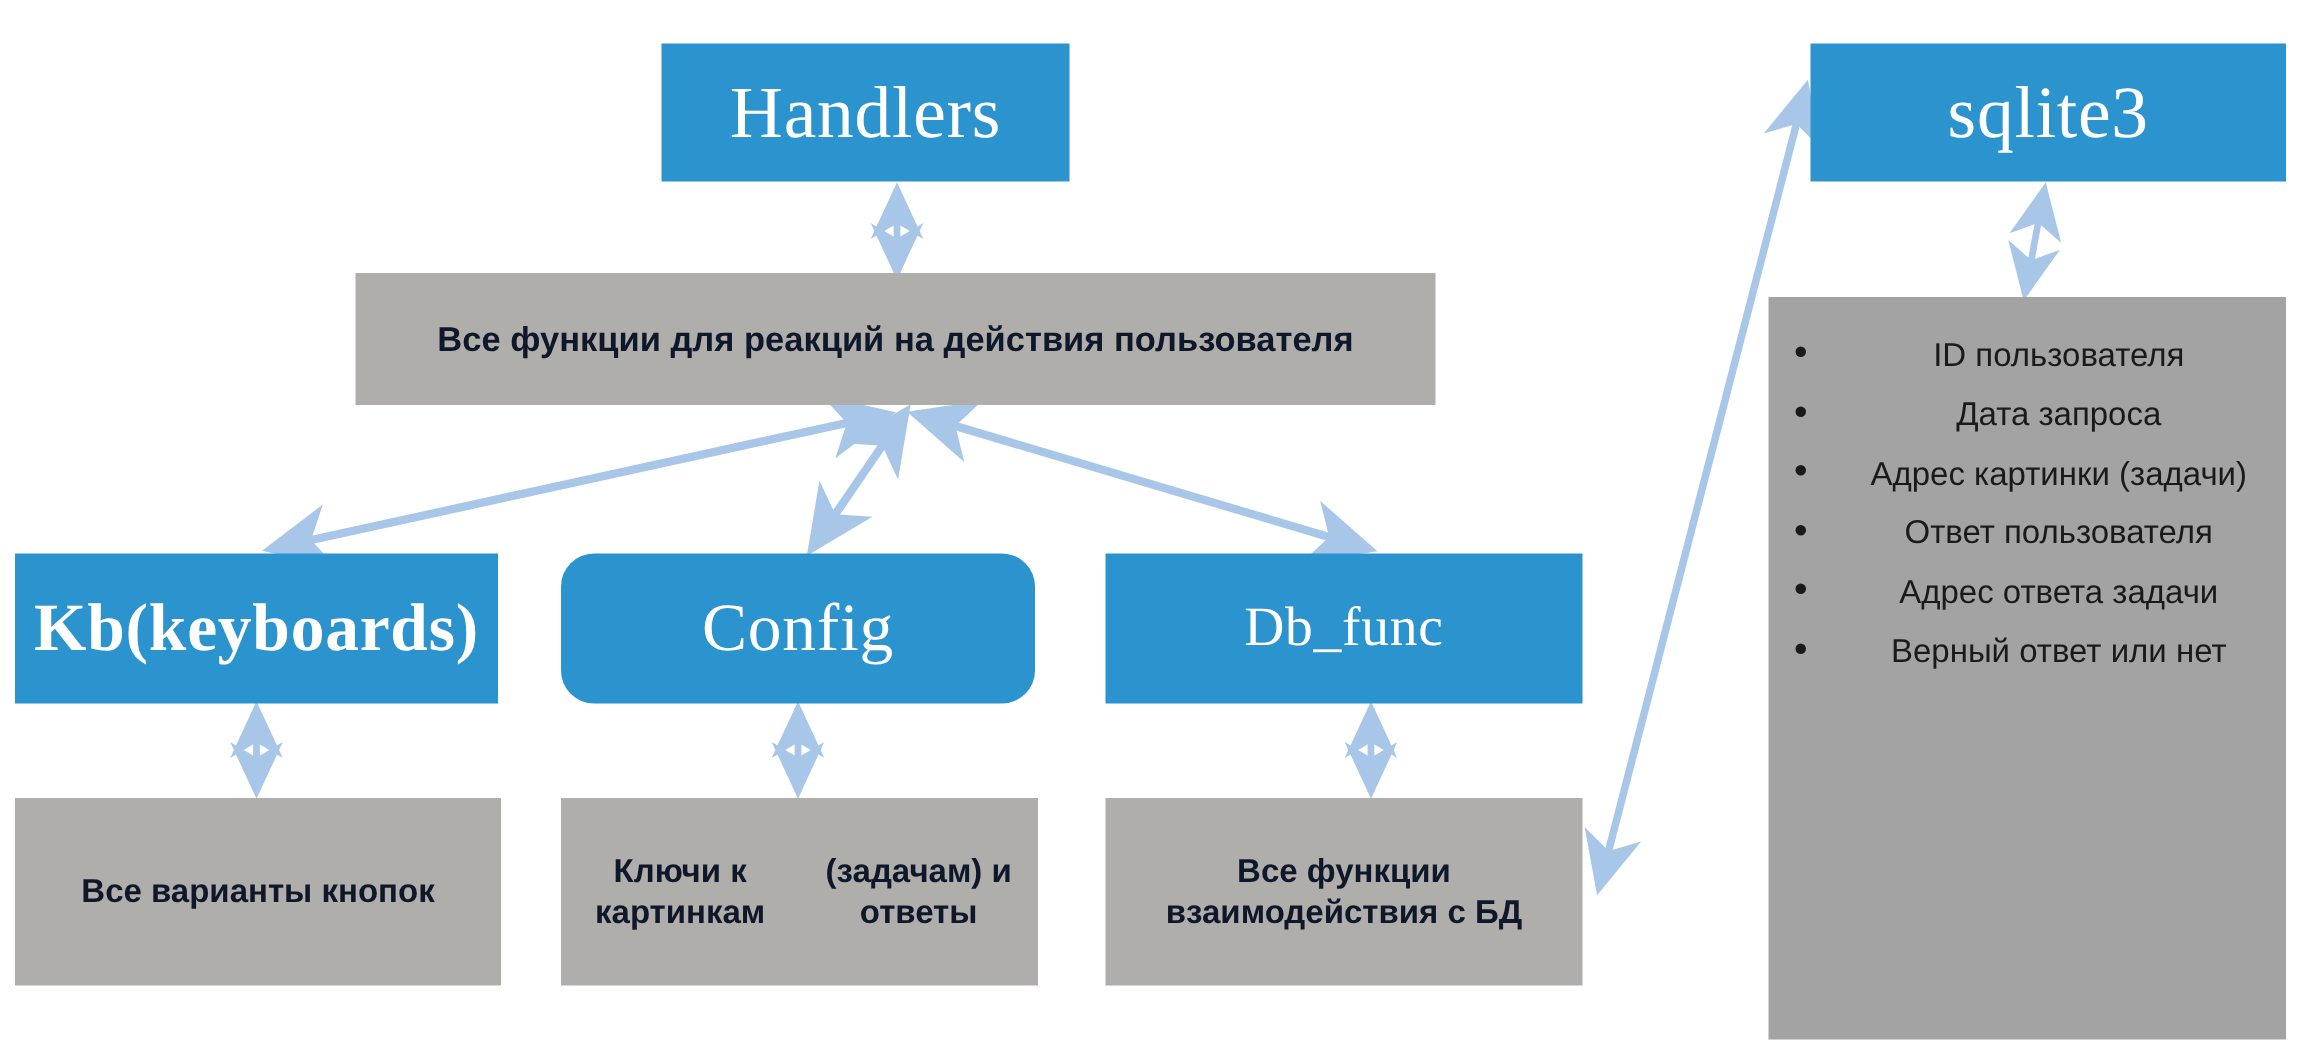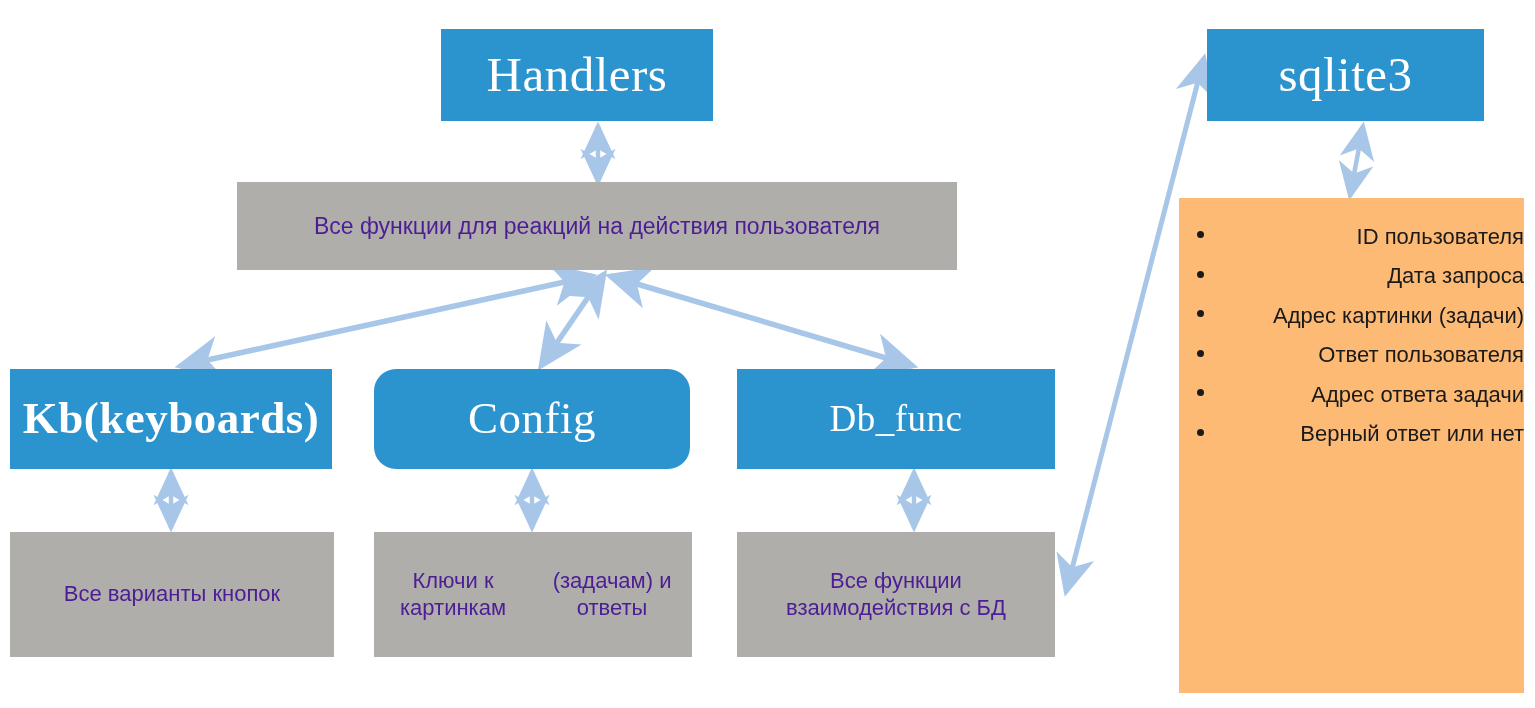--- a/index.html
+++ b/index.html
@@ -29,30 +29,30 @@
   .blue-box {
     background: #2b93cd;
     color: #ffffff;
     font-family: "Liberation Serif", serif;
     font-weight: 400;
     line-height: 1.05;
     letter-spacing: 0.5px;
   }
   .gray-box {
     background: #b0aeab;
-    color: #4c1d95;
+    color: #0f172a;
     font-family: "Liberation Sans", sans-serif;
-    font-weight: 400;
+    font-weight: 700;
     line-height: 1.22;
   }
   .gray-list {
-    background: #fdba74;
+    background: #a3a3a3;
     color: #1a1a1a;
     display: block;
-    text-align: right;
+    text-align: center;
     font-family: "Liberation Sans", sans-serif;
     font-weight: 400;
   }
   .gray-list ul {
     list-style: none;
     margin: 0;
     padding: 0;
   }
   .gray-list li {
     position: relative;
@@ -128,21 +128,21 @@
   <div class="node gray-box" style="left:374px; top:532px; width:318px; height:125px; font-size:22px; flex-direction:row;">
     <span>Ключи к картинкам</span>
     <span>(задачам) и ответы</span>
   </div>
 
   <div class="node gray-box" style="left:737px; top:532px; width:318px; height:125px; font-size:22px; flex-direction:column;">
     <span>Все функции</span>
     <span>взаимодействия с БД</span>
   </div>
 
-  <div class="node blue-box" style="left:1207px; top:29px; width:277px; height:92px; font-size:49px;">sqlite3</div>
+  <div class="node blue-box" style="left:1207px; top:29px; width:317px; height:92px; font-size:49px;">sqlite3</div>
 
   <div class="node gray-list" style="left:1179px; top:198px; width:345px; height:495px; padding-top:22px;">
     <ul>
         <li><span class="bullet"></span><span>ID пользователя</span></li>
         <li><span class="bullet"></span><span>Дата запроса</span></li>
         <li><span class="bullet"></span><span>Адрес картинки (задачи)</span></li>
         <li><span class="bullet"></span><span>Ответ пользователя</span></li>
         <li><span class="bullet"></span><span>Адрес ответа задачи</span></li>
         <li><span class="bullet"></span><span>Верный ответ или нет</span></li>
       </ul>

